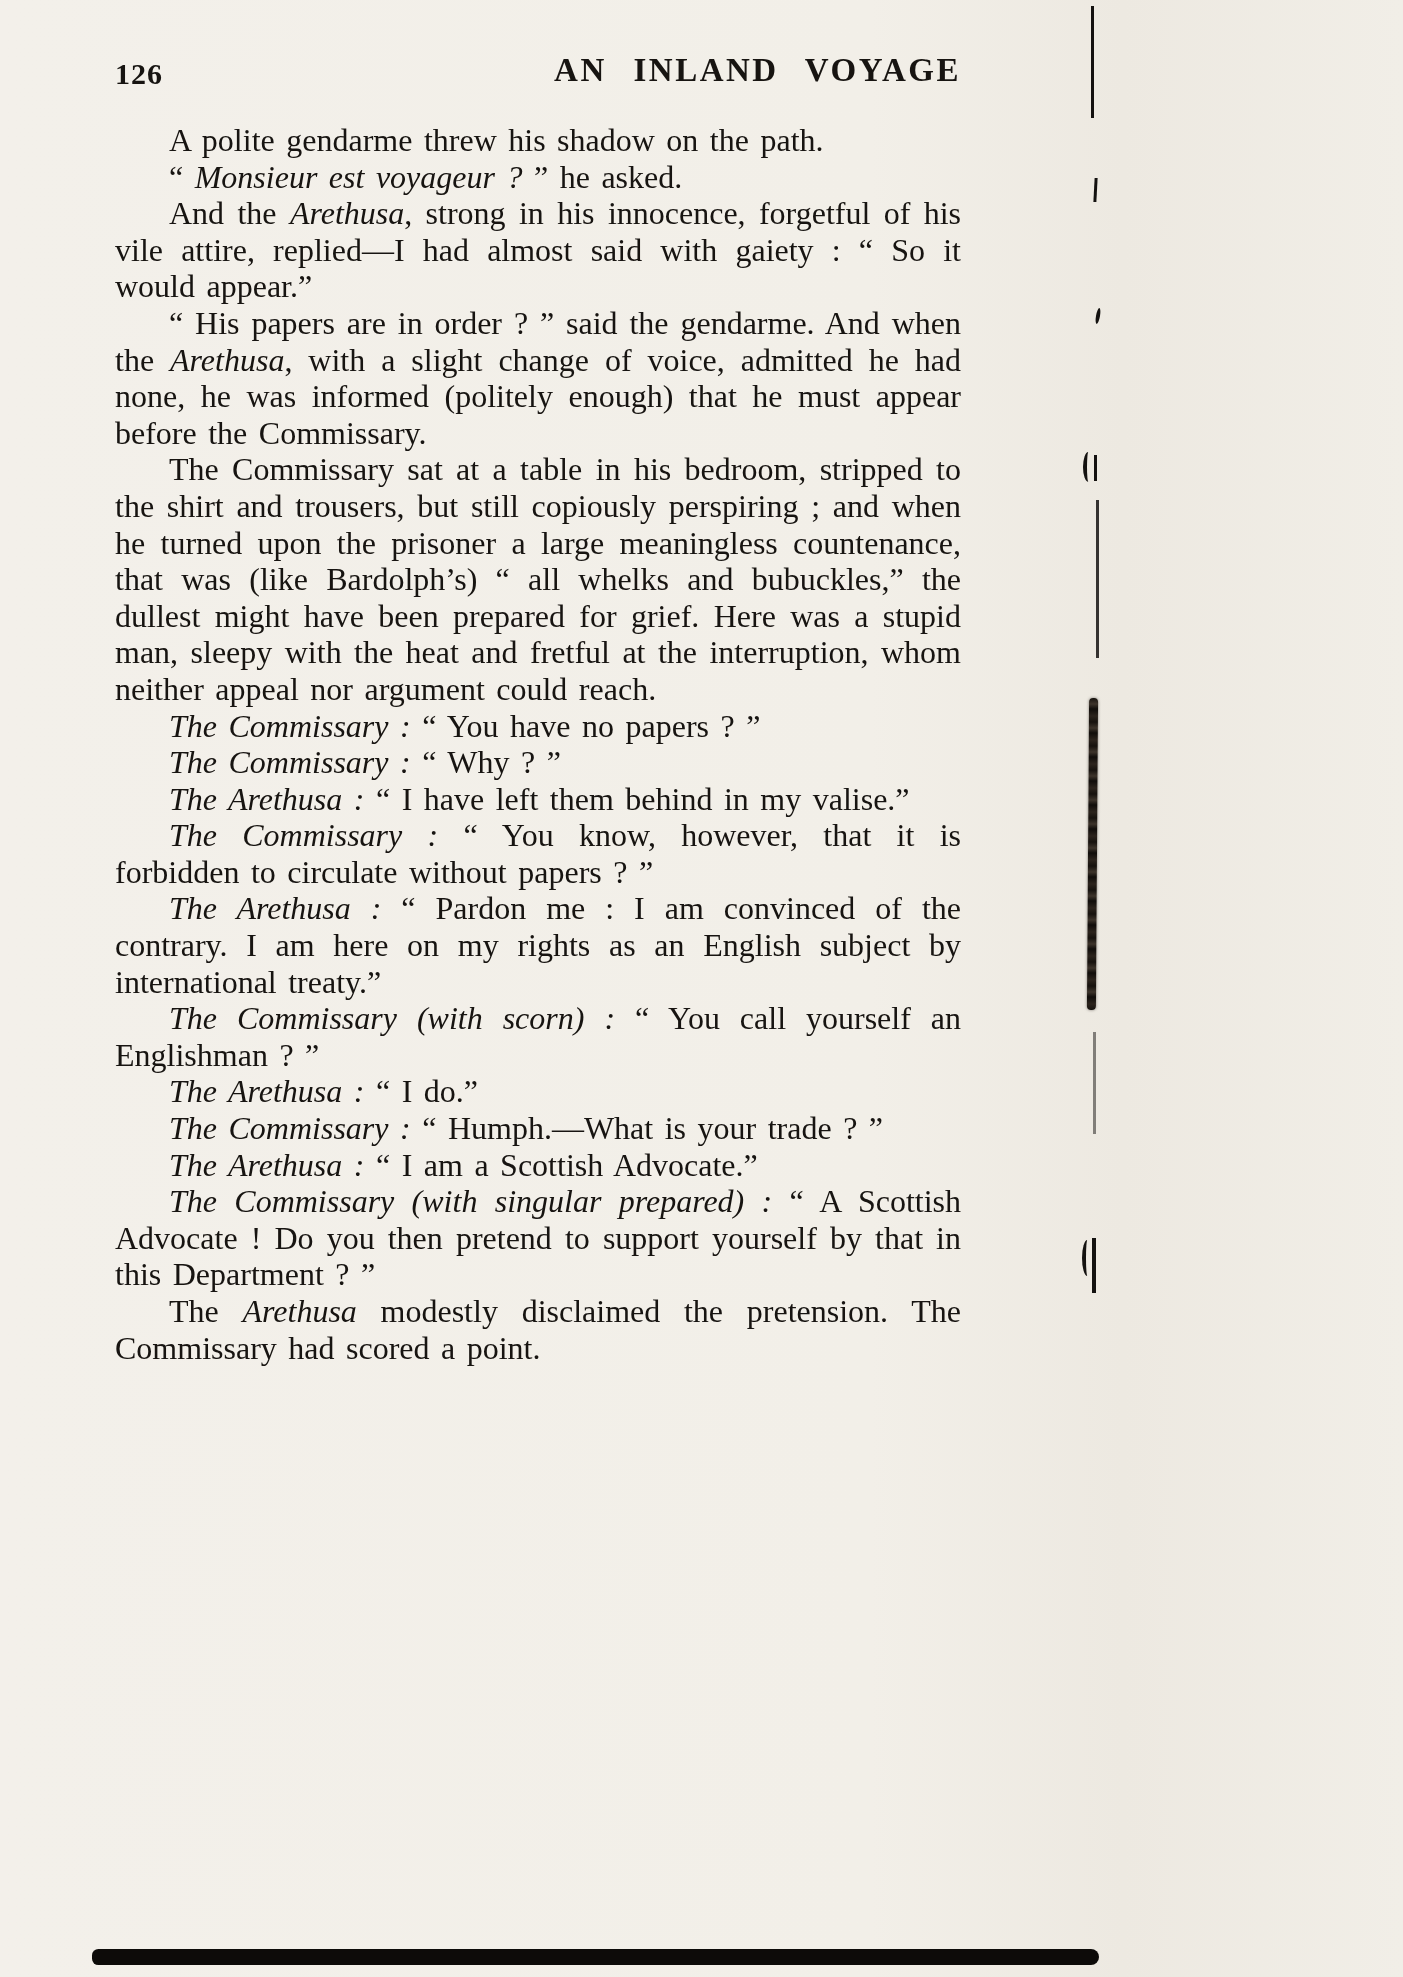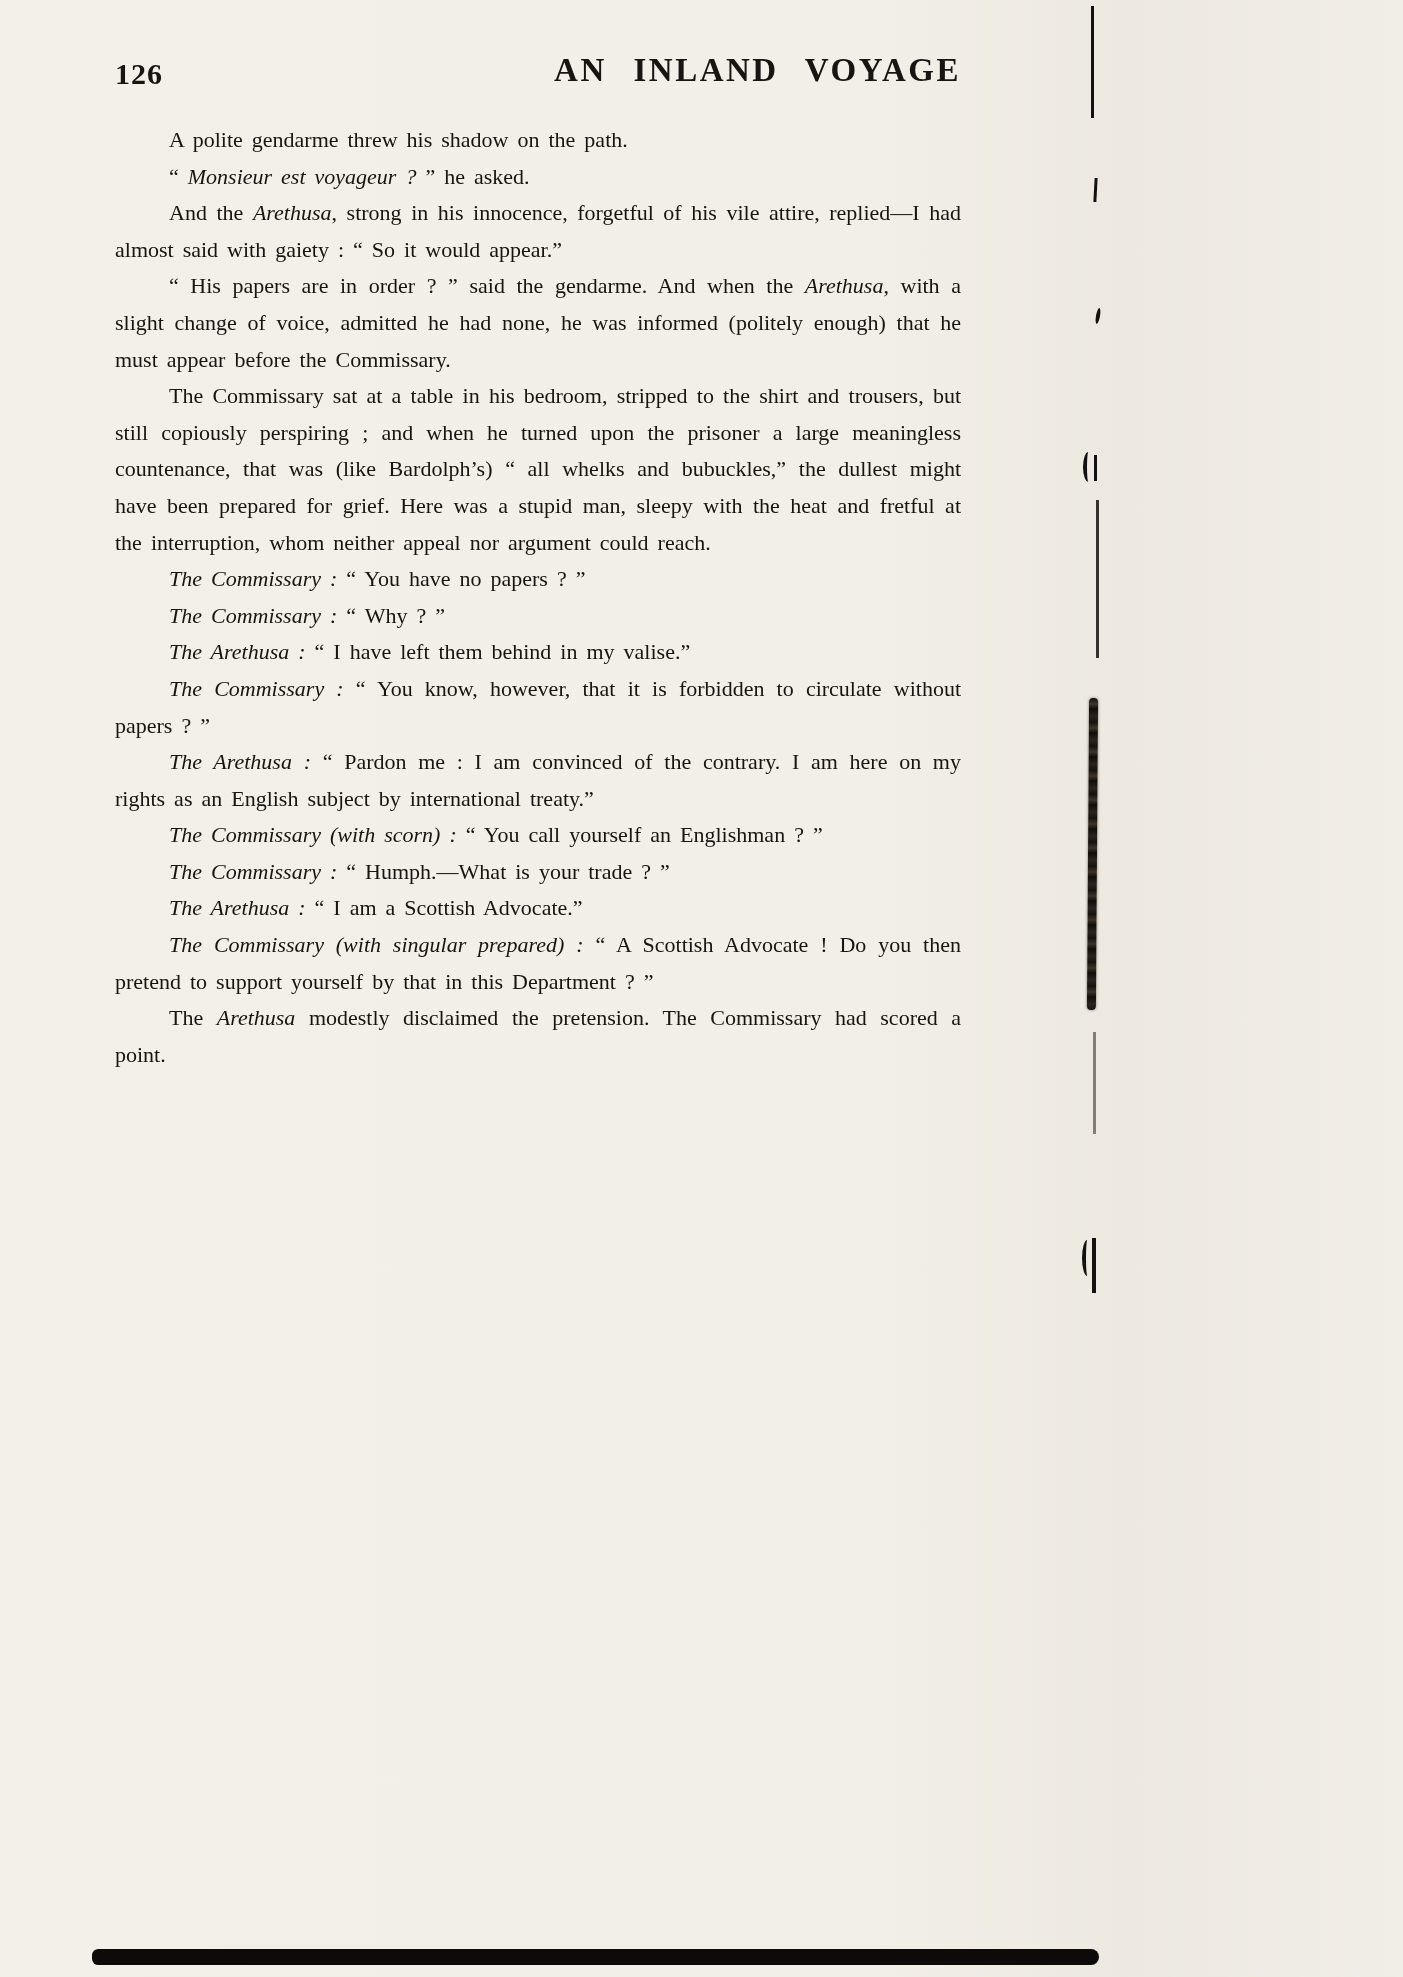--- a/index.html
+++ b/index.html
@@ -20,21 +20,21 @@
     position:absolute; left:0; top:5px;
     font-size:30px; font-weight:bold; letter-spacing:1px;
   }
   .running-title {
     text-align:right;
     font-size:33px; font-weight:bold;
     letter-spacing:2.5px; word-spacing:16px;
     white-space:nowrap;
   }
   .para {
-    font-size:22px;
+    font-size:32px;
     line-height:36.6px;
     text-align:justify;
     text-indent:54px;
     word-spacing:3.5px;
   }
   .para em { font-style:italic; }
   .artifact { position:absolute; background:#141210; }
   .artifact.curve {
     background:transparent;
     border-left:4px solid #141210;
@@ -67,20 +67,21 @@
         <p class="para"><span>“ </span><em>Monsieur est voyageur ?</em><span> ” he asked.</span></p>
         <p class="para"><span>And the </span><em>Arethusa</em><span>, strong in his innocence, forgetful of his vile attire, replied—I had almost said with gaiety : “ So it would appear.”</span></p>
         <p class="para"><span>“ His papers are in order ? ” said the gendarme.  And when the </span><em>Arethusa</em><span>, with a slight change of voice, admitted he had none, he was informed (politely enough) that he must appear before the Commissary.</span></p>
         <p class="para"><span>The Commissary sat at a table in his bedroom, stripped to the shirt and trousers, but still copiously perspiring ; and when he turned upon the prisoner a large meaningless countenance, that was (like Bardolph’s) “ all whelks and bubuckles,” the dullest might have been prepared for grief.  Here was a stupid man, sleepy with the heat and fretful at the interruption, whom neither appeal nor argument could reach.</span></p>
         <p class="para"><em>The Commissary :</em><span>  “ You have no papers ? ”</span></p>
         <p class="para"><em>The Commissary :</em><span>  “ Why ? ”</span></p>
         <p class="para"><em>The Arethusa :</em><span>  “ I have left them behind in my valise.”</span></p>
         <p class="para"><em>The Commissary :</em><span>  “ You know, however, that it is forbidden to circulate without papers ? ”</span></p>
         <p class="para"><em>The Arethusa :</em><span>  “ Pardon me :  I am convinced of the contrary.  I am here on my rights as an English subject by international treaty.”</span></p>
         <p class="para"><em>The Commissary (with scorn) :</em><span>  “ You call yourself an Englishman ? ”</span></p>
+        <p class="para"><em>The Arethusa :</em><span>  “ I do.”</span></p>
         <p class="para"><em>The Commissary :</em><span>  “ Humph.—What is your trade ? ”</span></p>
         <p class="para"><em>The Arethusa :</em><span>  “ I am a Scottish Advocate.”</span></p>
         <p class="para"><em>The Commissary (with singular prepared) :</em><span>  “ A Scottish Advocate !  Do you then pretend to support yourself by that in this Department ? ”</span></p>
         <p class="para"><span>The </span><em>Arethusa</em><span> modestly disclaimed the pretension.  The Commissary had scored a point.</span></p>
       </div>
   </div>
 
   <div class="artifact" style="left:1091px; top:6px; width:3px; height:112px;"></div>
   <div class="artifact" style="left:1094px; top:178px; width:3px; height:24px; transform:rotate(3deg);"></div>
   <div class="artifact" style="left:1096px; top:308px; width:4px; height:16px; border-radius:50%; transform:rotate(10deg);"></div>

